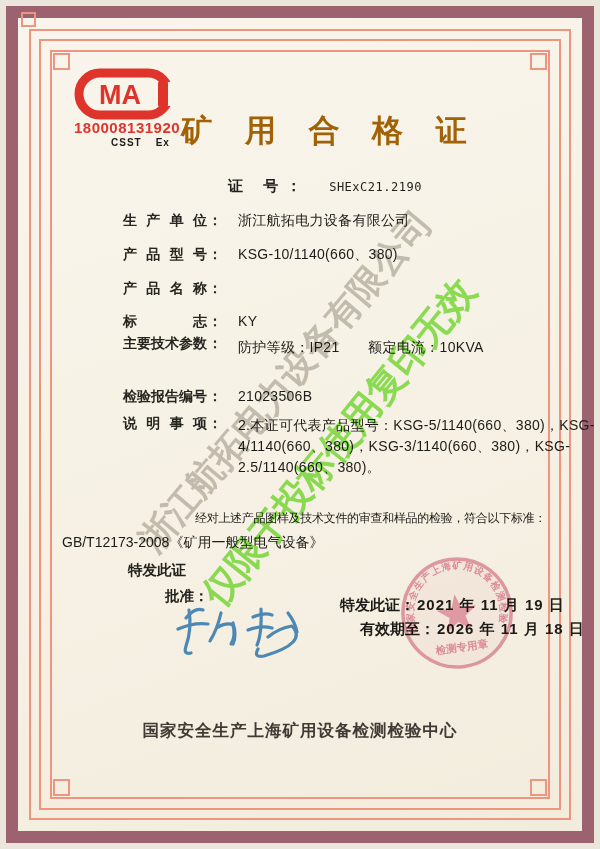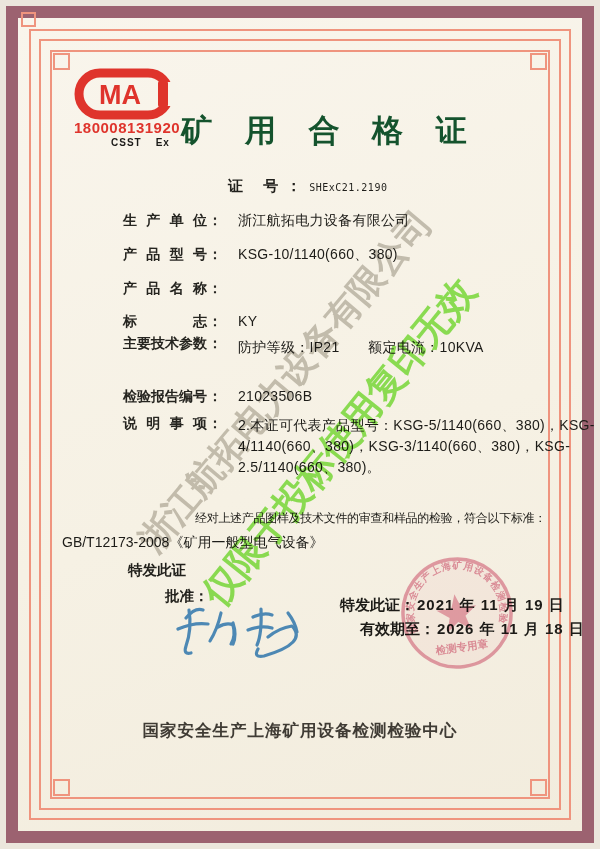--- a/index.html
+++ b/index.html
@@ -23,25 +23,25 @@
   .csq.tl{left:53px;top:53px;}
   .csq.tr{left:530px;top:53px;}
   .csq.bl{left:53px;top:779px;}
   .csq.br{left:530px;top:779px;}
   .csq.tl2{left:21px;top:12px;width:15px;height:15px;border-width:2px;}
 
   .abs{position:absolute;}
   .cma-num{left:74px;top:119px;color:#df342c;font-weight:bold;font-size:15px;letter-spacing:.5px;text-align:center;}
   .csst{left:111px;top:137px;color:#1c1b19;font-weight:bold;font-size:10px;letter-spacing:1px;}
   .csst .gap{display:inline-block;width:14px;}
-  .title{left:170px;top:110px;width:320px;text-align:center;color:#14532d;
+  .title{left:170px;top:110px;width:320px;text-align:center;color:#a16207;
          font-weight:bold;font-size:31px;letter-spacing:12px;white-space:nowrap;}
   .certno{left:228px;top:177px;font-size:15px;color:#201f1b;white-space:nowrap;}
   .certno .lab{font-weight:bold;letter-spacing:8px;}
-  .certno .val{font-family:"DejaVu Sans Mono","Liberation Mono",monospace;font-size:10px;margin-left:0;letter-spacing:.5px;}
+  .certno .val{font-family:"DejaVu Sans Mono","Liberation Mono",monospace;font-size:12px;margin-left:20px;letter-spacing:.5px;}
 
   .frow{position:absolute;left:123px;display:flex;align-items:flex-start;white-space:nowrap;}
   .flabel{display:inline-block;width:84px;font-weight:bold;font-size:14px;color:#262520;
           text-align:justify;text-align-last:justify;}
   .fcolon{font-weight:bold;font-size:14px;color:#262520;margin-left:1px;}
   .fvalue{font-size:14px;color:#1d1c18;margin-left:16px;letter-spacing:.3px;}
   .fvalue .vline{line-height:25px;}
   .fvalue .nline{line-height:21px;}
 
   .para1{left:155px;top:510px;font-size:12px;letter-spacing:-.3px;color:#1d1c18;white-space:nowrap;margin-left:40px;}

